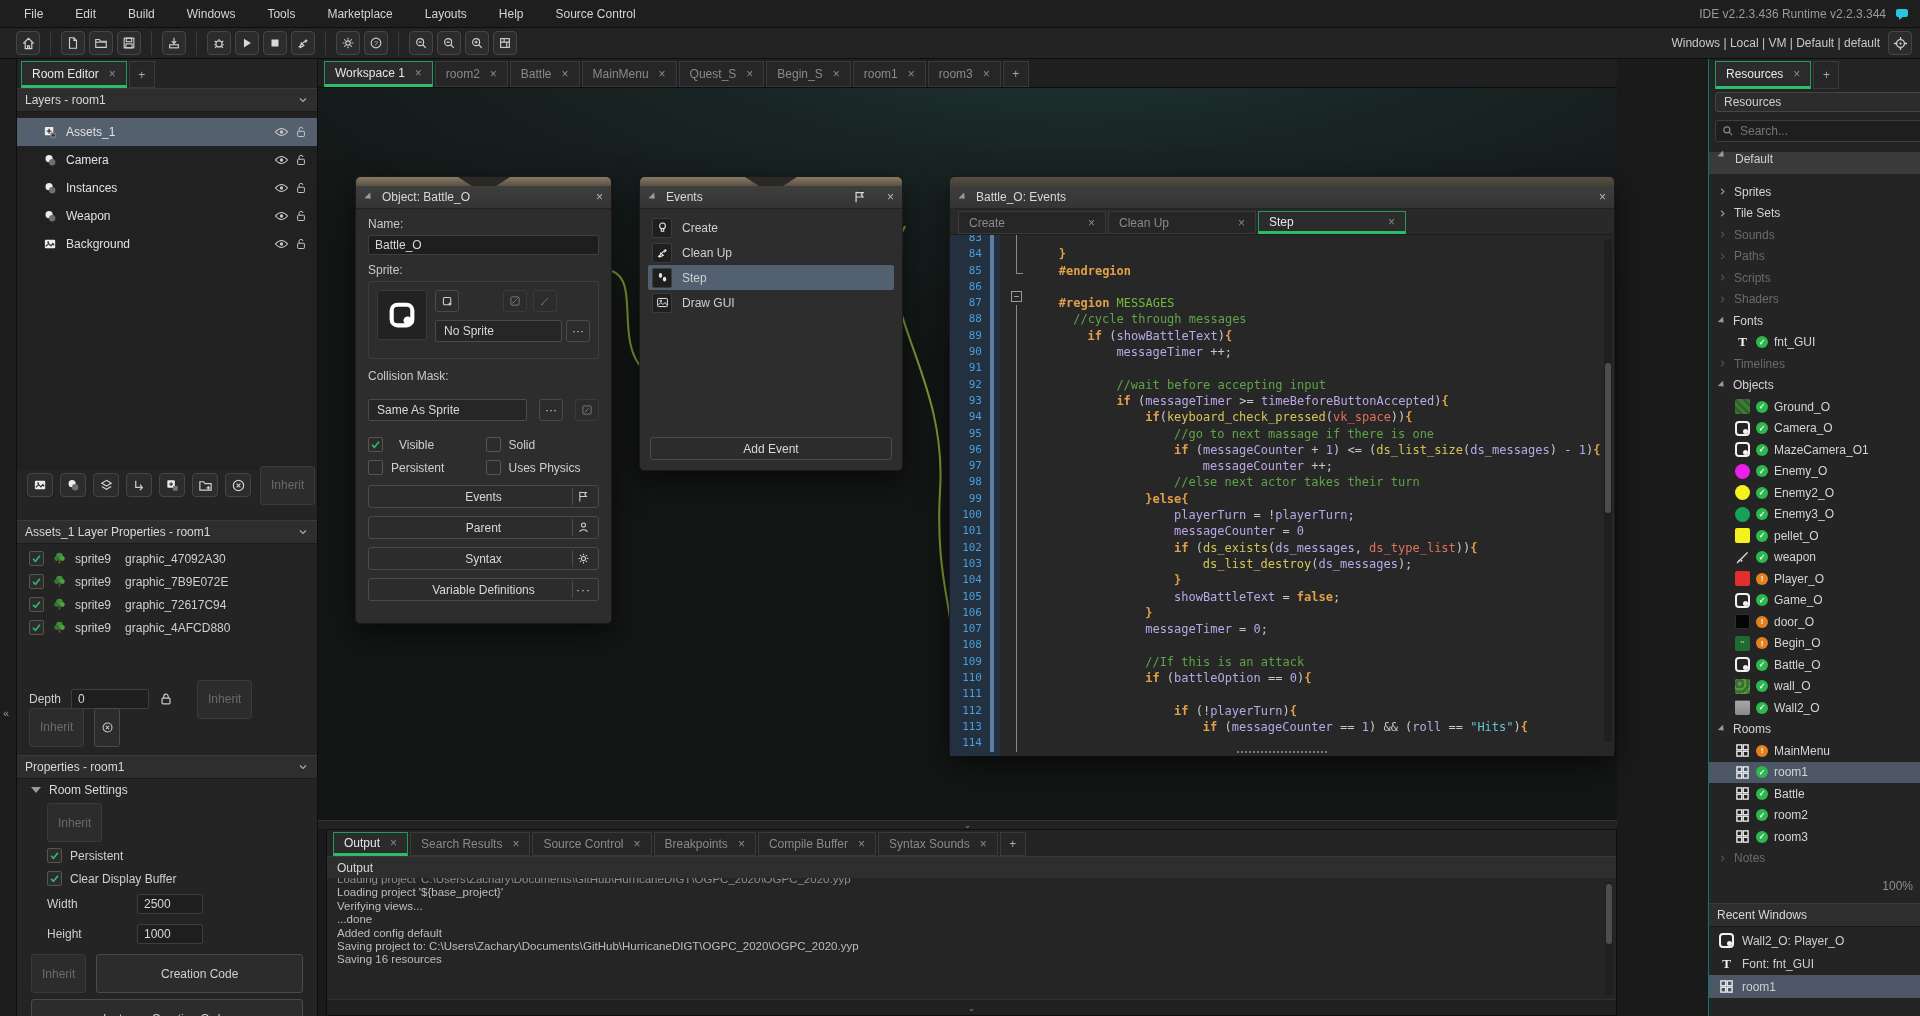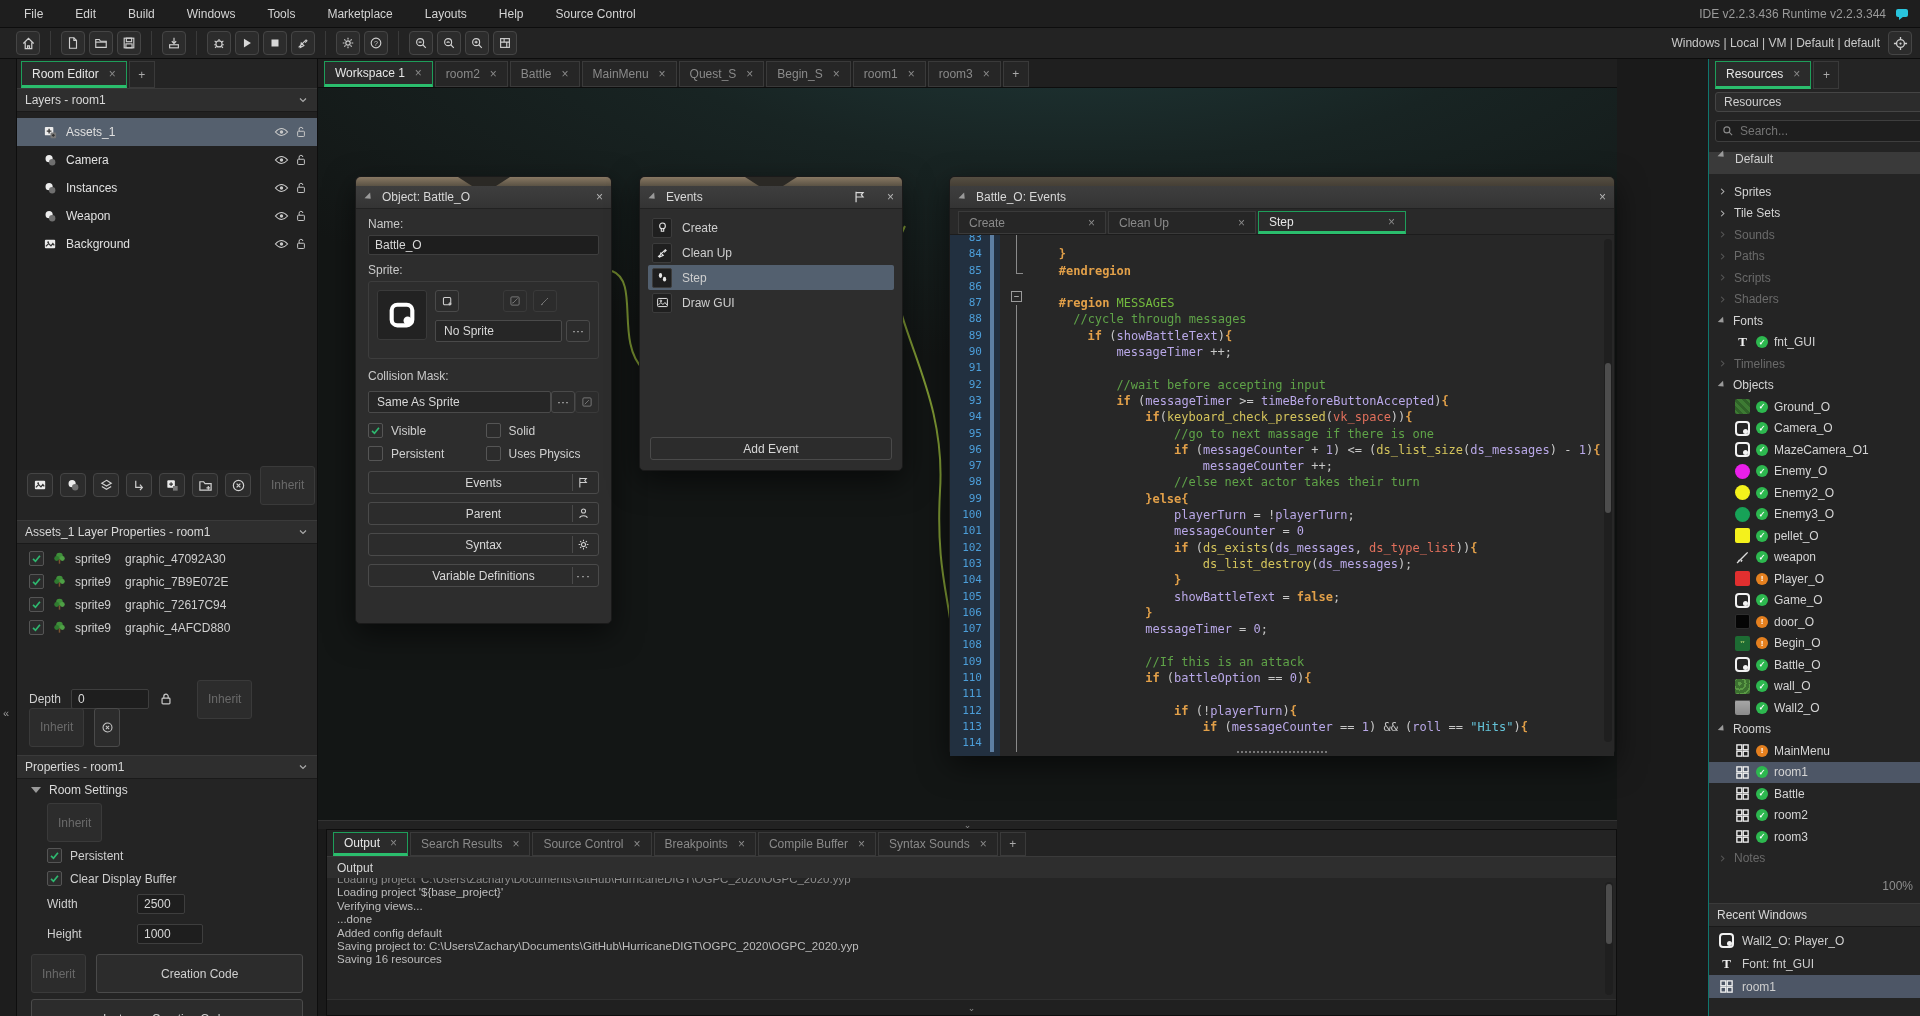--- a/index.html
+++ b/index.html
@@ -703,21 +703,21 @@
       <div class="chk-row">
         <span class="cb">
             <svg width="11" height="11" viewBox="0 0 16 16" fill="none" stroke="#2eb86f" stroke-width="2.5">
               <path d="M3 8.5l3.5 3.5L13 4"></path>
             </svg>
           </span>
         <span>Clear Display Buffer</span>
       </div>
       <div class="wh-row">
         <label>Width</label>
-        <input class="inp" style="width: 48px;" value="2500">
+        <input class="inp" style="width: 66px;" value="2500">
       </div>
       <div class="wh-row">
         <label>Height</label>
         <input class="inp" style="width: 66px;" value="1000">
       </div>
       <div class="rs-row" style="padding-left:14px;gap:10px">
         <span class="btn dis">Inherit</span>
         <span class="btn" style="flex:1;margin-right:14px">Creation Code</span>
       </div>
       <div class="rs-row" style="padding-left:14px">
@@ -805,32 +805,32 @@
         <svg width="12" height="12" viewBox="0 0 16 16" fill="none" stroke="#d0d0d0" stroke-width="1.3">
             <path d="M3 13l7-7M10 6l2-2M4.5 11.5L3 13l1.5-.3z"></path>
           </svg>
       </span>
       <div style="position:absolute;left:66px;top:38px;right:8px;display:flex;gap:4px">
         <span class="sel-box">No Sprite</span>
         <span class="minibtn">···</span>
       </div>
     </div>
     <div class="fieldlbl">Collision Mask:</div>
-    <div style="display:flex;gap:0;margin:8px 12px">
+    <div style="display:flex;gap:12px;margin:16px 12px">
       <span class="sel-box">Same As Sprite</span>
       <span class="minibtn">···</span>
       <span class="minibtn dis">
         <svg width="12" height="12" viewBox="0 0 16 16" fill="none" stroke="#d0d0d0" stroke-width="1.3">
             <rect x="2.5" y="2.5" width="11" height="11" rx="1.5"></rect>
             <path d="M5 11l5.5-5.5"></path>
           </svg>
       </span>
     </div>
     <div class="checkgrid">
-        <span class="flex" style="gap:8px">
+        <span class="flex" style="gap:16px">
           <span class="cb">
             <svg width="11" height="11" viewBox="0 0 16 16" fill="none" stroke="#2eb86f" stroke-width="2.5">
               <path d="M3 8.5l3.5 3.5L13 4"></path>
             </svg>
           </span>
           <span>Visible</span>
         </span>
         <span class="flex" style="gap:8px">
           <span class="cb"></span>
           <span>Solid</span>

